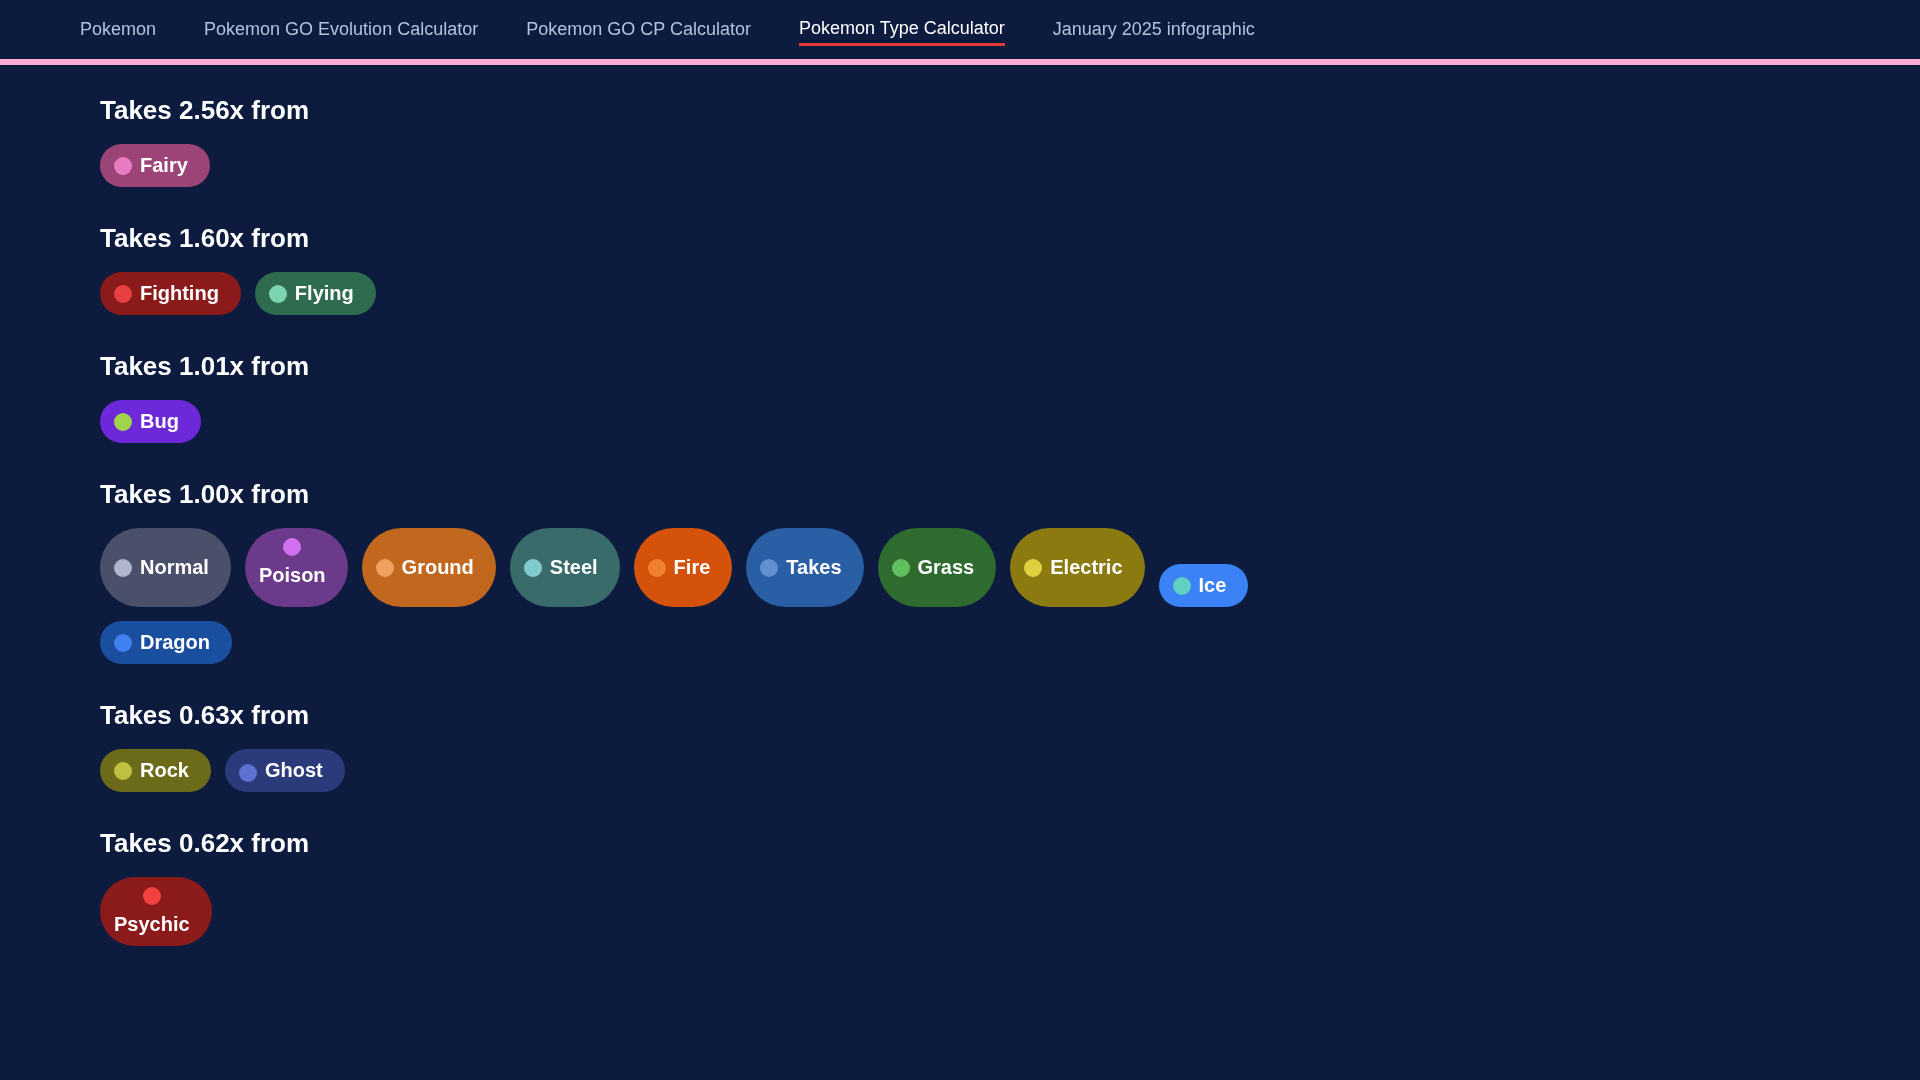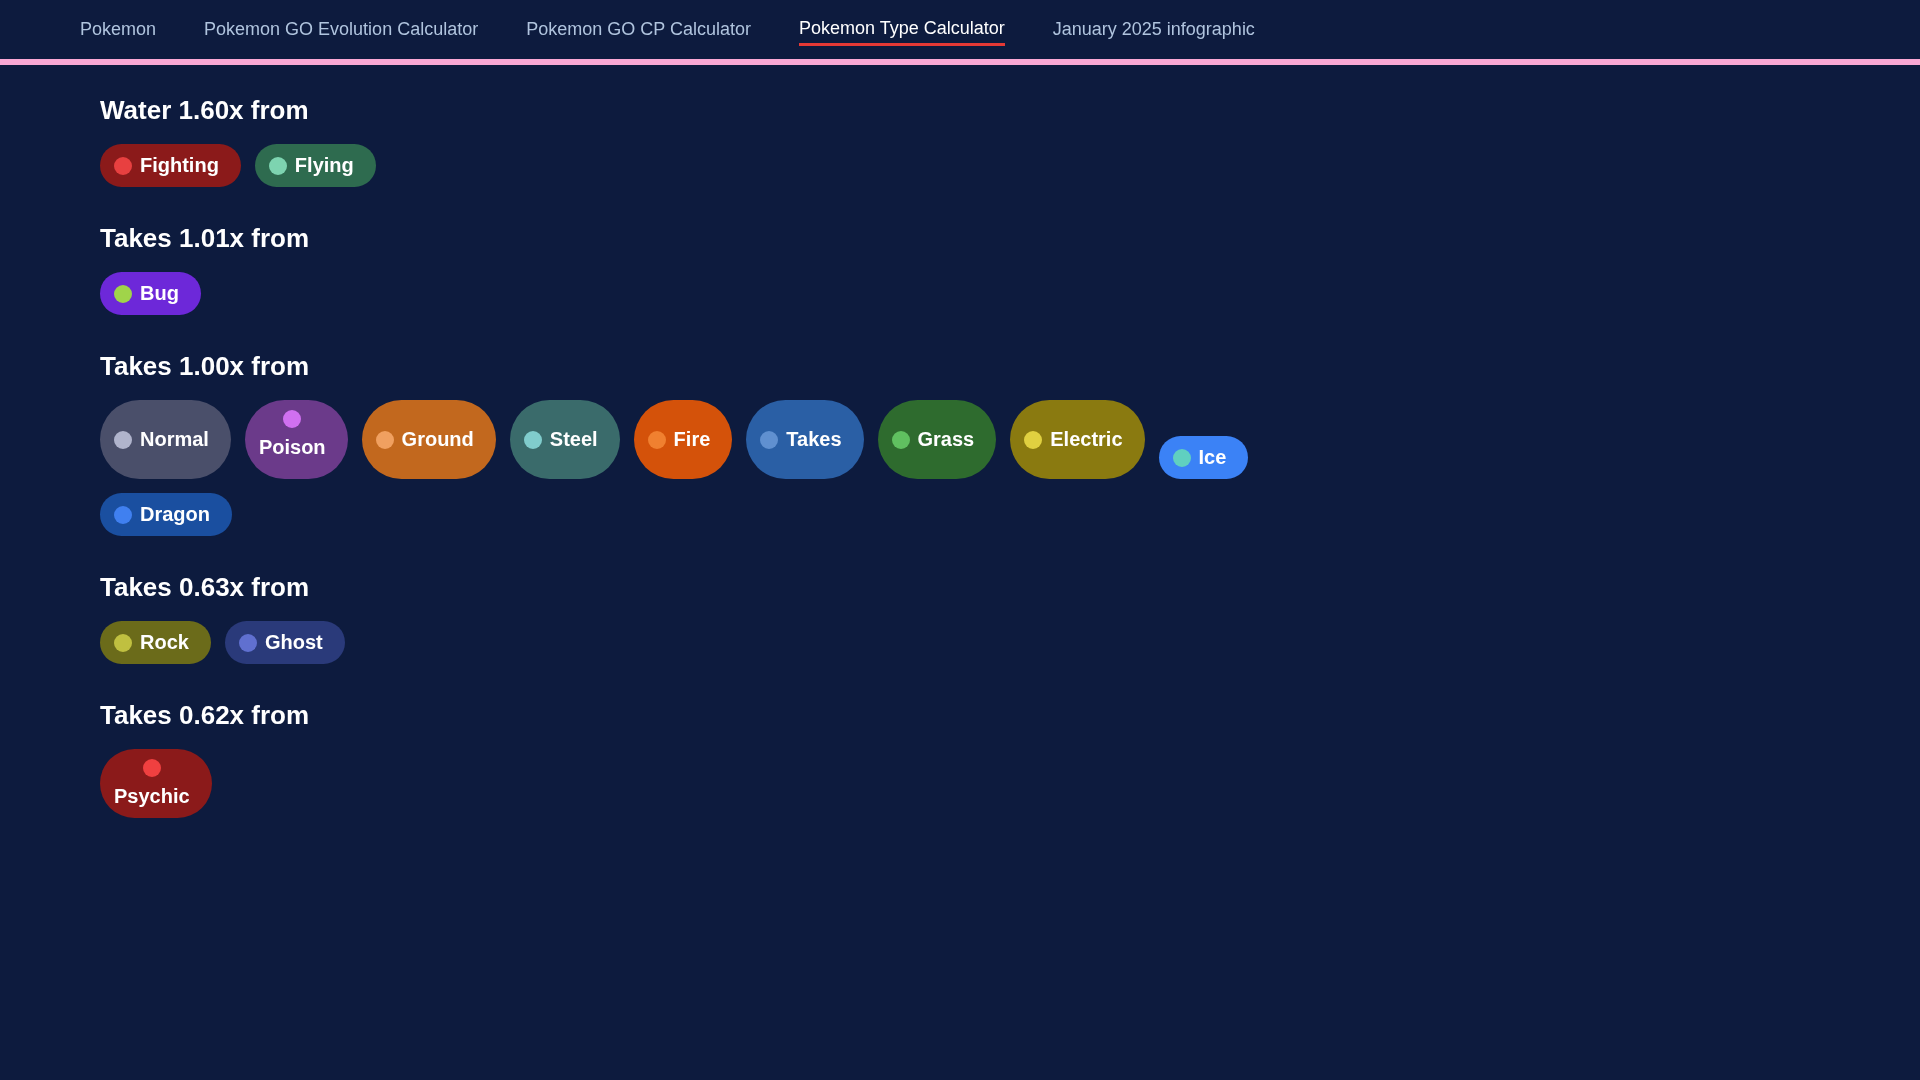--- a/index.html
+++ b/index.html
@@ -91,21 +91,21 @@
     .type-poison    { background-color: #6b3a8a; flex-direction: column; }
     .type-ground    { background-color: #c2681e; }
     .type-steel     { background-color: #3a6b6b; }
     .type-fire      { background-color: #d4520a; }
     .type-water     { background-color: #2a5fa5; }
     .type-grass     { background-color: #2e6b2e; }
     .type-electric  { background-color: #8a7a10; }
     .type-ice       { background-color: #3b82f6; margin-top: 36px; }
     .type-dragon    { background-color: #1a4fa0; }
     .type-rock      { background-color: #6b6b1a; }
-    .type-ghost     { background-color: #2a3a7a; }
+    .type-ghost     { background-color: #2a3a7a; align-items: flex-end; }
     .type-psychic   { background-color: #8b1a1a; flex-direction: column; }
 
     
     .dot-fairy     { background-color: #e87cc0; }
     .dot-fighting  { background-color: #e84040; }
     .dot-flying    { background-color: #7dd4b0; }
     .dot-bug       { background-color: #a0d44a; }
     .dot-normal    { background-color: #b0b4cc; }
     .dot-poison    { background-color: #d070f0; }
     .dot-ground    { background-color: #f0a060; }
@@ -125,22 +125,31 @@
 
 <nav>
 <a class="nav-link" href="#">Pokemon</a>
     <a class="nav-link" href="#">Pokemon GO Evolution Calculator</a>
     <a class="nav-link" href="#">Pokemon GO CP Calculator</a>
     <a class="nav-link active" href="#">Pokemon Type Calculator</a>
     <a class="nav-link" href="#">January 2025 infographic</a>
   </nav>
 
 <div class="main-content">
-    <div class="section">
-      <div class="section-title">Water 1.60x from</div>
+<div class="section">
+      <div class="section-title">Takes 2.56x from</div>
+      <div class="type-badges">
+        <button class="type-badge type-fairy">
+          <span class="type-dot dot-fairy"></span>
+          <span>Fairy</span>
+        </button>
+      </div>
+    </div>
+    <div class="section">
+      <div class="section-title">Takes 1.60x from</div>
       <div class="type-badges">
         <button class="type-badge type-fighting">
           <span class="type-dot dot-fighting"></span>
           <span>Fighting</span>
         </button>
         <button class="type-badge type-flying">
           <span class="type-dot dot-flying"></span>
           <span>Flying</span>
         </button>
       </div>

